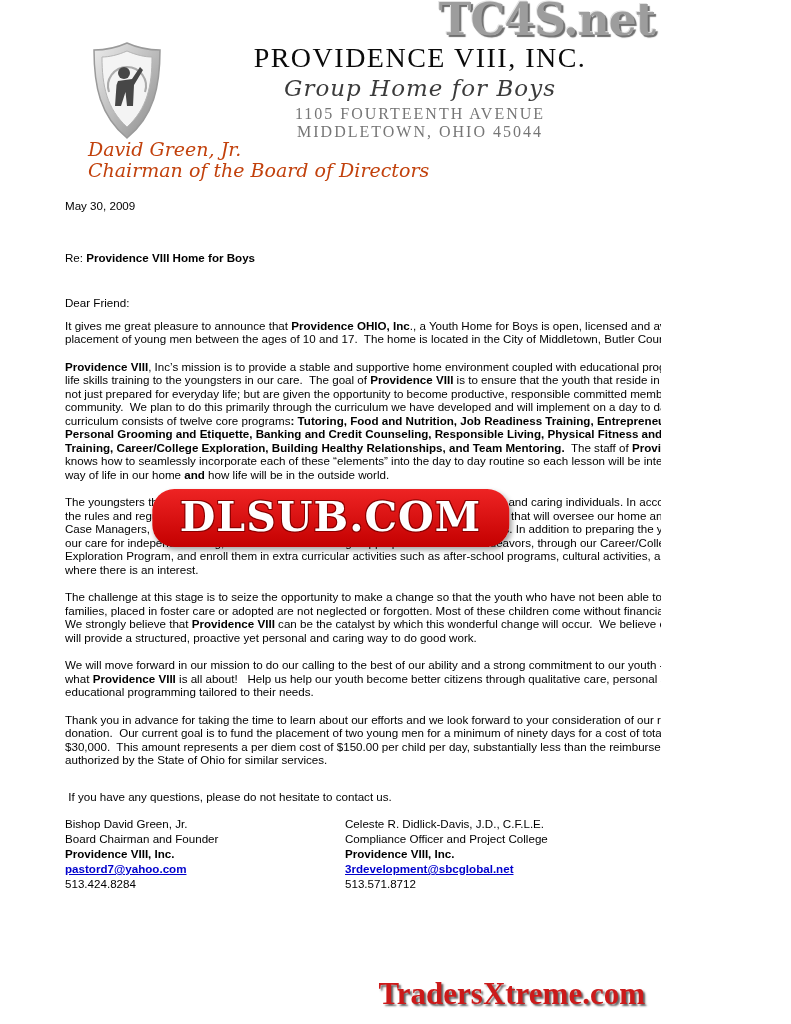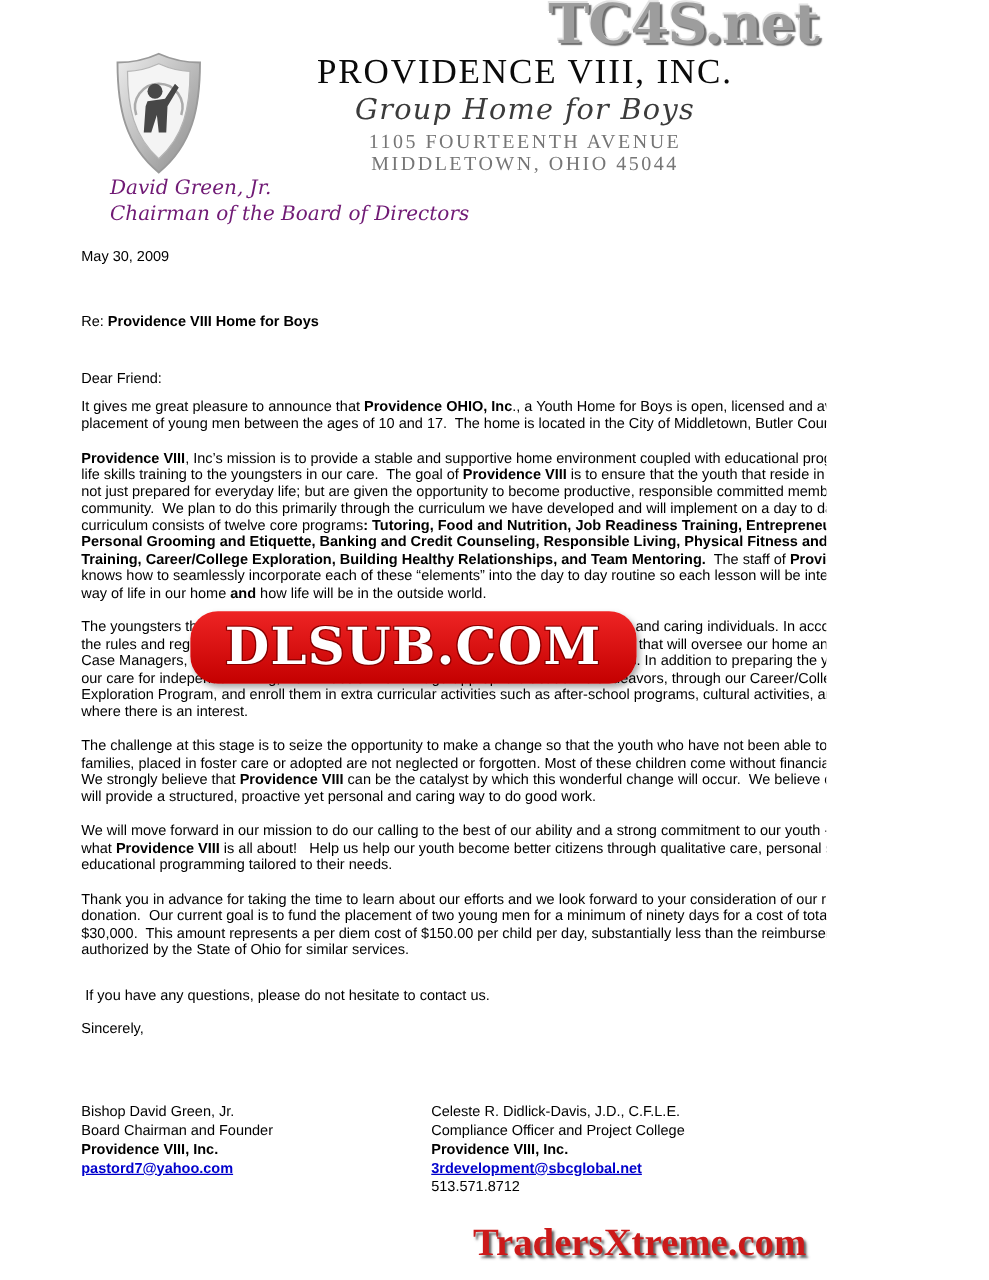--- a/index.html
+++ b/index.html
@@ -90,23 +90,23 @@
     color: #767676;
     line-height: 18px;
   }
   .addr.first { margin-top: 4px; }
   .sender {
     position: absolute;
     left: 88px;
     top: 139px;
     font-family: "DejaVu Serif", serif;
     font-style: italic;
-    font-size: 16px;
+    font-size: 19px;
     line-height: 21px;
-    color: #701a75;
+    color: #c2410c;
   }
 
   
   .body {
     position: absolute;
     left: 65px;
     top: 199px;
     width: 670px;
     font-size: 11.6px;
     line-height: 13.5px;
@@ -173,28 +173,28 @@
     <p class="date">May 30, 2009</p>
     <p class="re">Re: <b>Providence VIII Home for Boys</b></p>
     <p class="salutation">Dear Friend:</p>
     <p class="para">It gives me great pleasure to announce that <b>Providence OHIO, Inc</b>., a Youth Home for Boys is open, licensed and available for placement of young men between the ages of 10 and 17.  The home is located in the City of Middletown, Butler County, Ohio.</p>
     <p class="para"><b>Providence VIII</b>, Inc’s mission is to provide a stable and supportive home environment coupled with educational programming and life skills training to the youngsters in our care.  The goal of <b>Providence VIII</b> is to ensure that the youth that reside in our home are not just prepared for everyday life; but are given the opportunity to become productive, responsible committed members of the community.  We plan to do this primarily through the curriculum we have developed and will implement on a day to day basis.  This curriculum consists of twelve core programs<b>: Tutoring, Food and Nutrition, Job Readiness Training, Entrepreneurship, Personal Grooming and Etiquette, Banking and Credit Counseling, Responsible Living, Physical Fitness and Personal Training, Career/College Exploration, Building Healthy Relationships, and Team Mentoring.</b>  The staff of <b>Providence VIII</b> knows how to seamlessly incorporate each of these “elements” into the day to day routine so each lesson will be interpreted as a way of life in our home <b>and</b> how life will be in the outside world.</p>
     <p class="para">The youngsters that participate in our program will be cared for and nurtured by loving and caring individuals. In accordance with the rules and regulations of running a group home, we have aligned with organizations that will oversee our home and provide Case Managers, Therapists, Social Workers, and Legal representation to our residents. In addition to preparing the youngsters in our care for independent living, we will assist them in age-appropriate academic endeavors, through our Career/College Exploration Program, and enroll them in extra curricular activities such as after-school programs, cultural activities, and sports where there is an interest.</p>
     <p class="para">The challenge at this stage is to seize the opportunity to make a change so that the youth who have not been able to return to their families, placed in foster care or adopted are not neglected or forgotten. Most of these children come without financial support.   We strongly believe that <b>Providence VIII</b> can be the catalyst by which this wonderful change will occur.  We believe our program will provide a structured, proactive yet personal and caring way to do good work.</p>
     <p class="para">We will move forward in our mission to do our calling to the best of our ability and a strong commitment to our youth - which is what <b>Providence VIII</b> is all about!   Help us help our youth become better citizens through qualitative care, personal service and educational programming tailored to their needs.</p>
     <p class="para p6">Thank you in advance for taking the time to learn about our efforts and we look forward to your consideration of our request for a donation.  Our current goal is to fund the placement of two young men for a minimum of ninety days for a cost of total cost of $30,000.  This amount represents a per diem cost of $150.00 per child per day, substantially less than the reimbursement rate authorized by the State of Ohio for similar services.</p>
     <p class="para p7"> If you have any questions, please do not hesitate to contact us.</p>
-    <p class="closing">Sincerely,</p>
 
     <div class="sigs">
       <div class="sig sig-left">
         <div>Bishop David Green, Jr.</div>
         <div>Board Chairman and Founder</div>
         <div class="org-line">Providence VIII, Inc.</div>
         <a class="email" href="#">pastord7@yahoo.com</a>
+        <div>513.424.8284</div>
       </div>
       <div class="sig sig-right">
         <div>Celeste R. Didlick-Davis, J.D., C.F.L.E.</div>
         <div>Compliance Officer and Project College</div>
         <div class="org-line">Providence VIII, Inc.</div>
         <a class="email" href="#">3rdevelopment@sbcglobal.net</a>
         <div>513.571.8712</div>
       </div>
     </div>
   </div>

